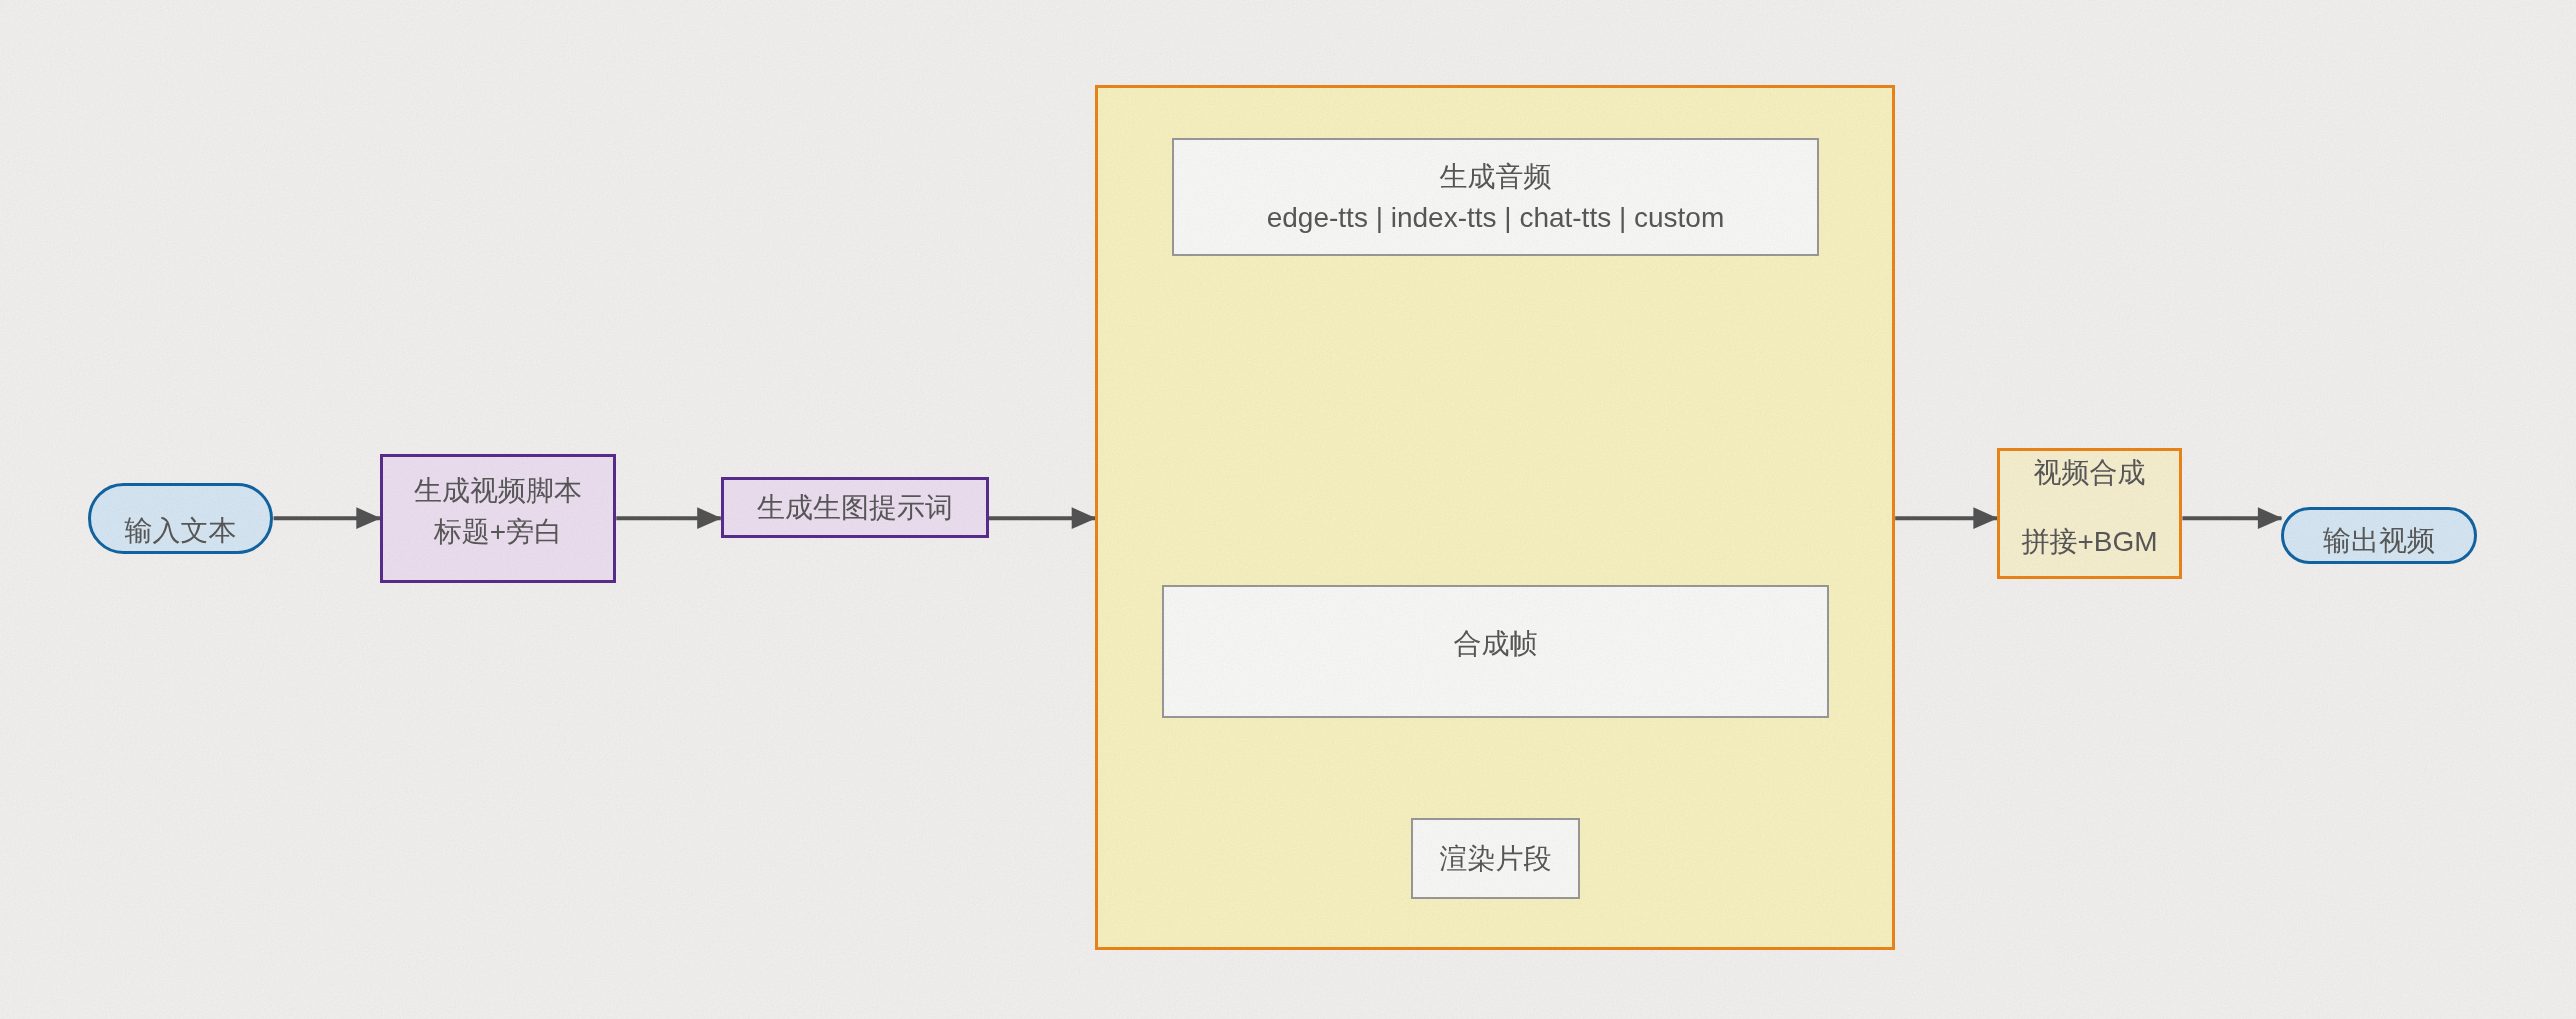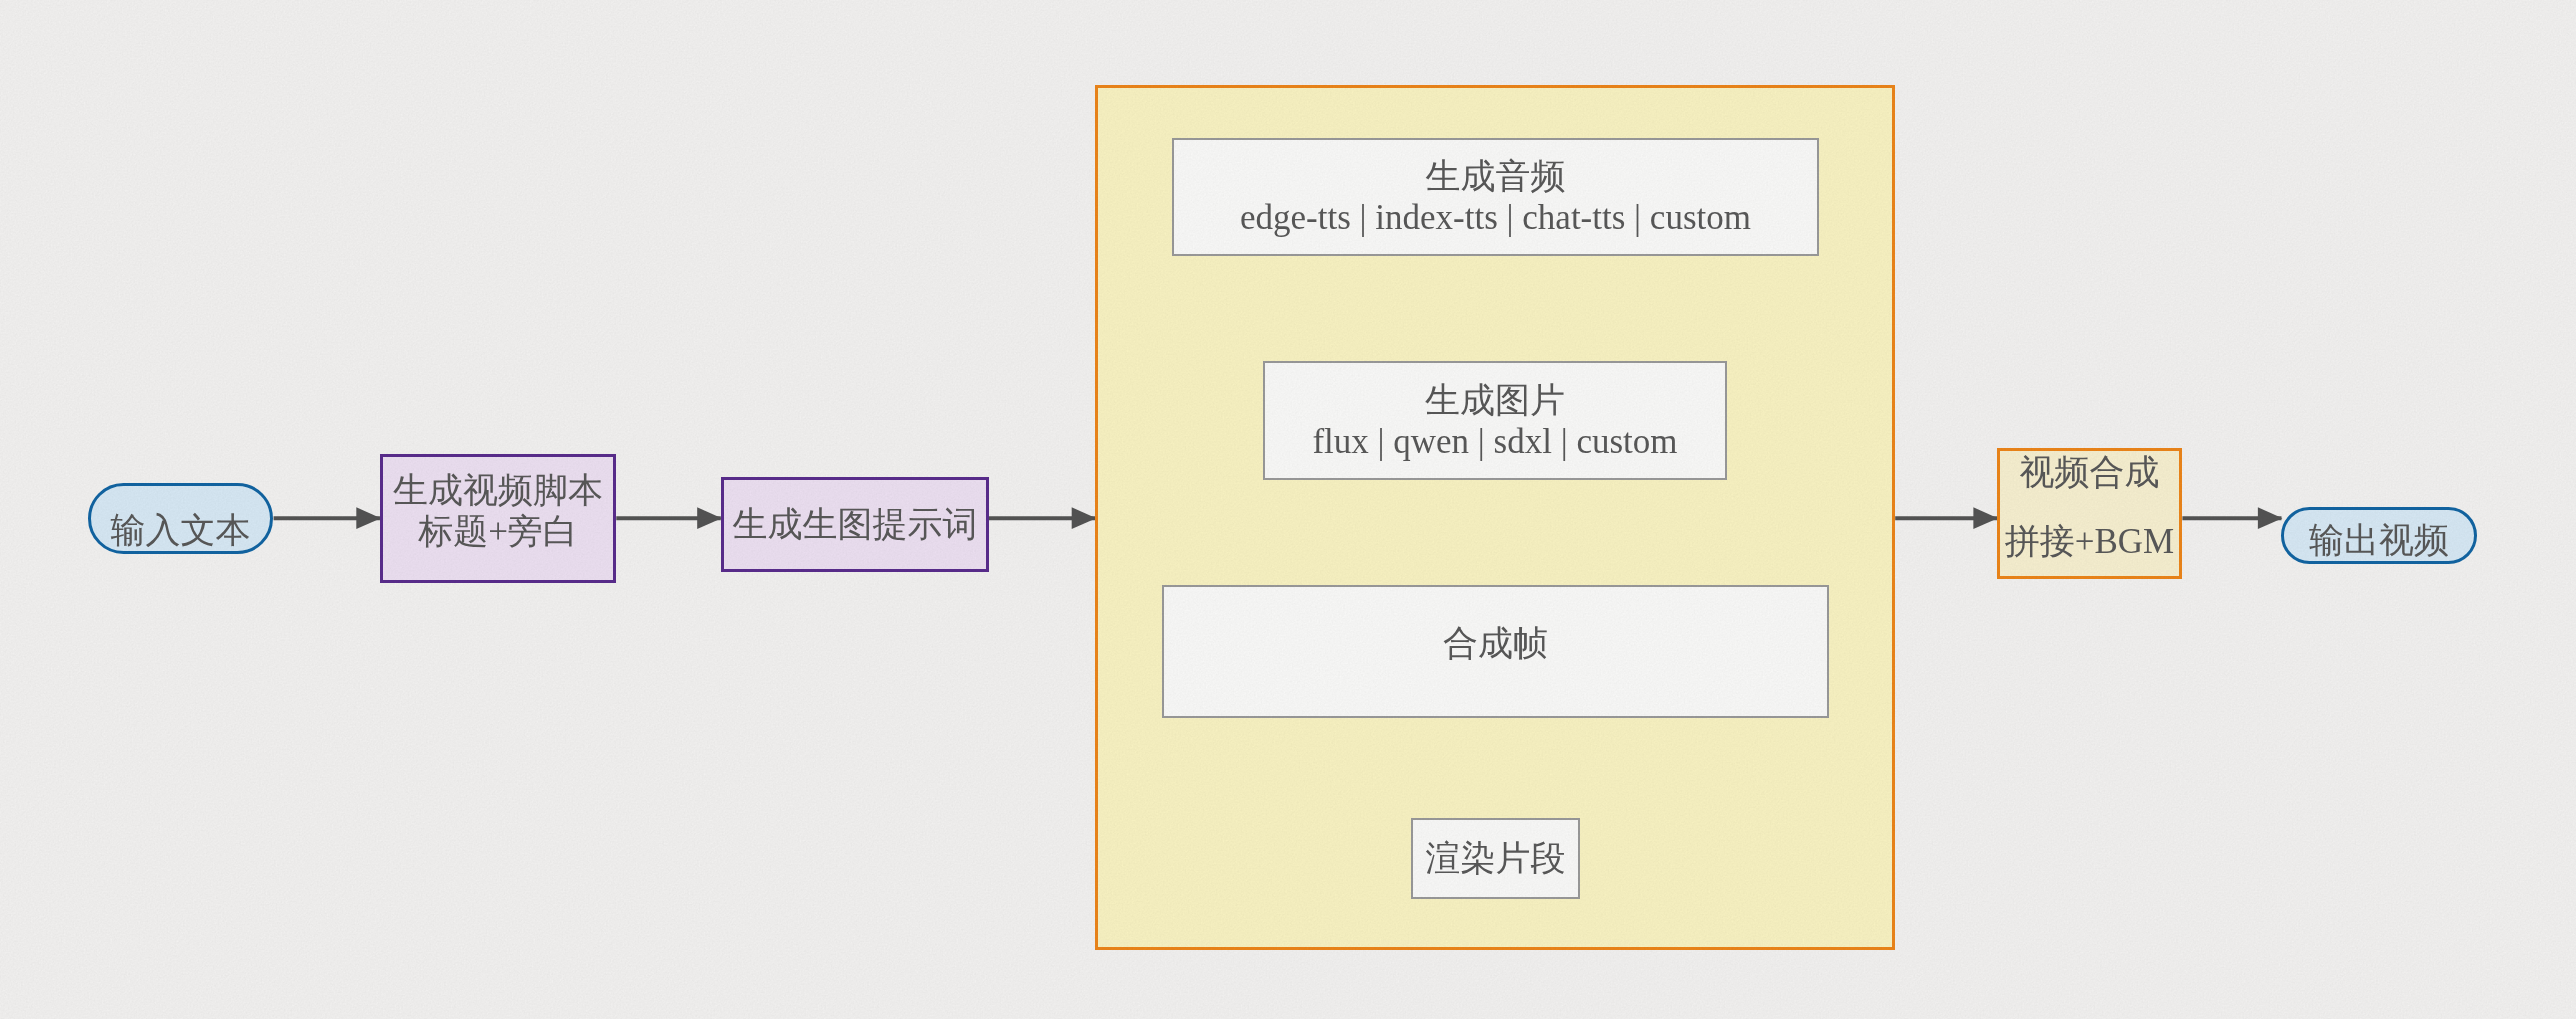--- a/index.html
+++ b/index.html
@@ -29,25 +29,24 @@
   }
   .node {
     position: absolute;
     box-sizing: border-box;
     display: flex;
     flex-direction: column;
     align-items: center;
     justify-content: center;
     text-align: center;
     color: var(--c-text, #5a5a5a);
-    font-size: 35px;
+    font-size: 28px;
     line-height: 41px;
     white-space: nowrap;
     z-index: 10;
-    font-family: Liberation Serif, serif;
   }
   .pill {
     background: var(--c-pill_fill, #daecf8);
     border: 3.2px solid var(--c-pill_border, #1266a5);
     border-radius: 36px;
     justify-content: flex-end;
   }
   .purple {
     background: var(--c-purple_fill, #f0e3f5);
     border: 3.6px solid var(--c-purple_border, #5b2d8f);
@@ -66,21 +65,21 @@
     background: var(--c-subgraph_fill, #fcf6c5);
     border: 3.6px solid var(--c-subgraph_border, #f0871a);
     z-index: 1;
   }
   .compose {
     background: var(--c-compose_fill, #faf3d3);
     border: 3.6px solid var(--c-compose_border, #f0871a);
   }
   #n-input   { left: 88px;   top: 483px; width: 185px; height: 71px;  }
   #n-script  { left: 380px;  top: 454px; width: 236px; height: 129px; padding-bottom: 14.5px; }
-  #n-prompt  { left: 721px;  top: 477px; width: 268px; height: 95px;  }
+  #n-prompt  { left: 721px;  top: 477px; width: 268px; height: 61px;  }
   #n-audio   { left: 1172px; top: 138px; width: 647px; height: 118px; }
   #n-image   { left: 1263px; top: 361px; width: 464px; height: 119px; }
   #n-frame   { left: 1162px; top: 585px; width: 667px; height: 133px; padding-bottom: 16.4px; }
   #n-render  { left: 1411px; top: 818px; width: 169px; height: 81px;  }
   #n-compose { left: 1997px; top: 448px; width: 185px; height: 131px; padding-bottom: 12.7px; gap: 28px; }
   #n-output  { left: 2281px; top: 479px; width: 196px; height: 57px; margin-top: 28px;  }
 </style>
 </head>
 <body>
 
@@ -115,24 +114,20 @@
 
   <div class="node purple" id="n-prompt">
     <span>生成生图提示词</span>
   </div>
 
   <div class="node white" id="n-audio">
     <span>生成音频</span>
     <span>edge-tts | index-tts | chat-tts | custom</span>
   </div>
 
-  <div class="node white" id="n-image">
-    <span>生成图片</span>
-    <span>flux | qwen | sdxl | custom</span>
-  </div>
 
   <div class="node white" id="n-frame">
     <span>合成帧</span>
   </div>
 
   <div class="node white" id="n-render">
     <span>渲染片段</span>
   </div>
 
   <div class="node compose" id="n-compose">

